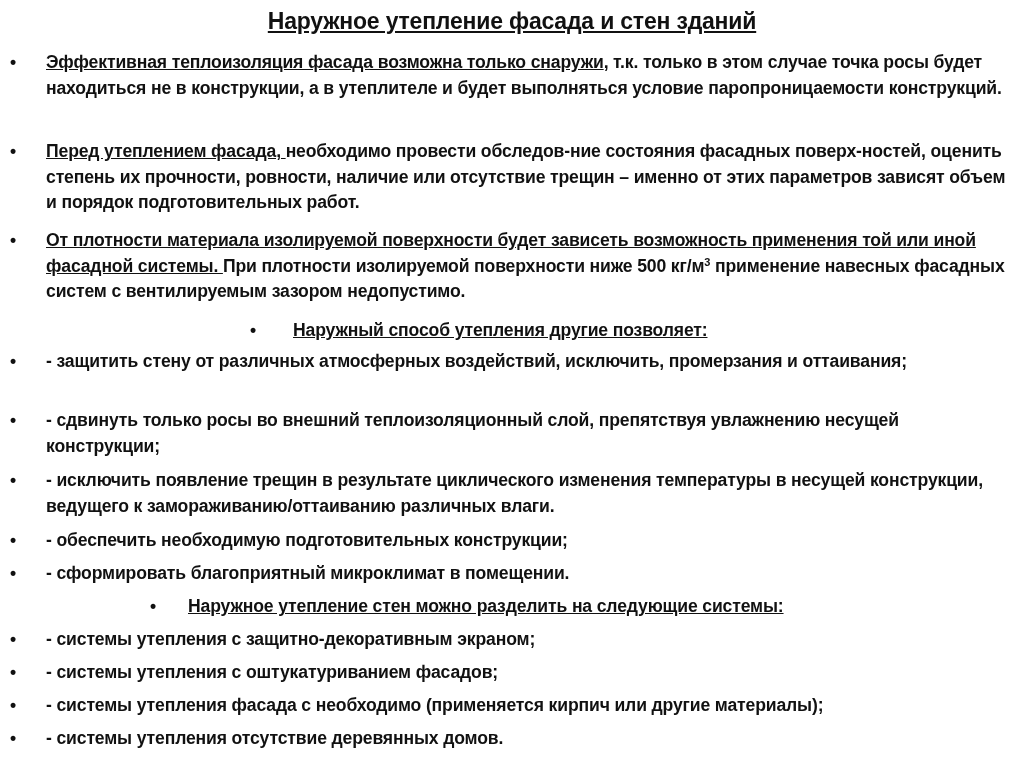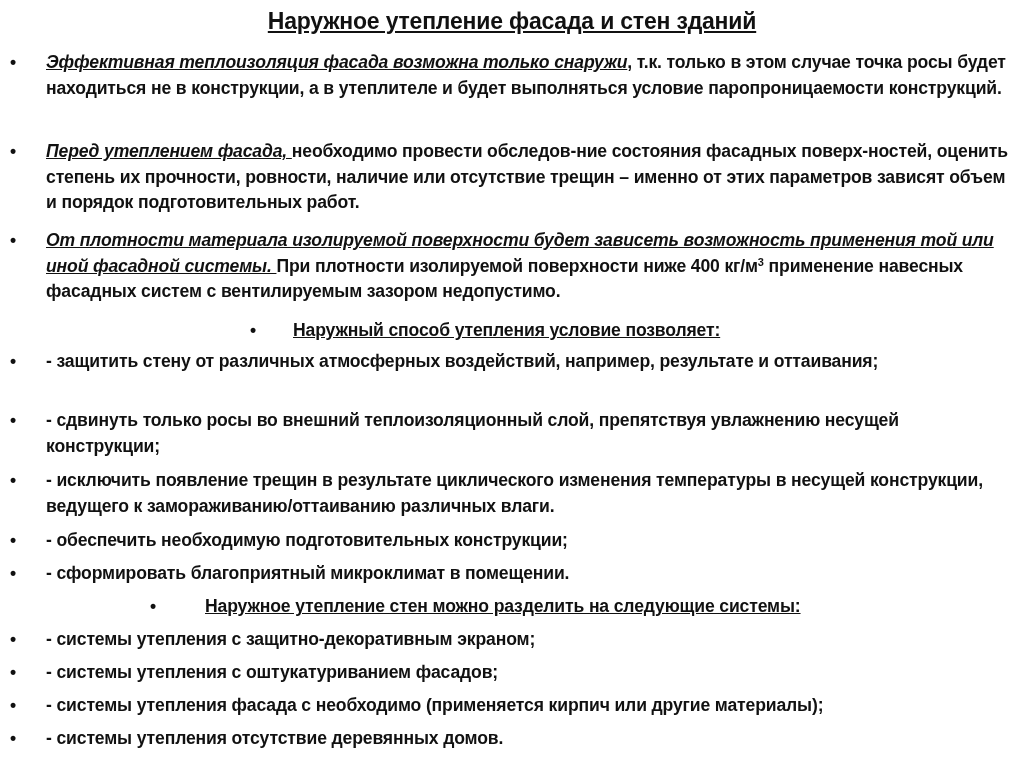--- a/index.html
+++ b/index.html
@@ -48,21 +48,20 @@
       width: 14px;
       text-align: center;
     }
     .item .text {
       position: absolute;
       left: 46px;
       right: 16px;
       top: 0;
     }
     .em {
-      font-style: italic;
       text-decoration: underline;
       text-align: right;
     }
     .center-item {
       position: absolute;
       left: 0;
       width: 1024px;
       font-size: 17.6px;
       font-weight: bold;
       line-height: 25.5px;
@@ -92,52 +91,52 @@
     <span class="text"><span class="em">Эффективная теплоизоляция фасада возможна только снаружи</span><span>, т.к. только в этом случае точка росы будет находиться не в конструкции, а в утеплителе и будет выполняться условие паропроницаемости конструкций.</span></span>
   </div>
 
   <div class="item" style="top:139px;">
     <span class="bullet">•</span>
     <span class="text"><span class="em">Перед утеплением фасада, </span><span>необходимо провести обследов-ние состояния фасадных поверх-ностей, оценить степень их прочности, ровности, наличие или отсутствие трещин – именно от этих параметров зависят объем и порядок подготовительных работ.</span></span>
   </div>
 
   <div class="item" style="top:228px;">
     <span class="bullet">•</span>
-    <span class="text"><span class="em">От плотности материала изолируемой поверхности будет зависеть возможность применения той или иной фасадной системы. </span><span>При плотности изолируемой поверхности ниже 400 кг/м</span><sup>3</sup><span> применение навесных фасадных систем с вентилируемым зазором недопустимо.</span></span>
+    <span class="text"><span class="em">От плотности материала изолируемой поверхности будет зависеть возможность применения той или иной фасадной системы. </span><span>При плотности изолируемой поверхности ниже 500 кг/м</span><sup>3</sup><span> применение навесных фасадных систем с вентилируемым зазором недопустимо.</span></span>
   </div>
 
   <div class="center-item" style="top:318px;">
     <span class="cbullet" style="left:250px;">•</span>
-    <span class="ctext" style="left:293px;">Наружный способ утепления условие позволяет:</span>
+    <span class="ctext" style="left:293px;">Наружный способ утепления другие позволяет:</span>
   </div>
 
   <div class="item" style="top:349px;">
     <span class="bullet">•</span>
-    <span class="text">- защитить стену от различных атмосферных воздействий, например, результате и оттаивания;</span>
+    <span class="text">- защитить стену от различных атмосферных воздействий, исключить, промерзания и оттаивания;</span>
   </div>
   <div class="item" style="top:408px;">
     <span class="bullet">•</span>
     <span class="text">- сдвинуть только росы во внешний теплоизоляционный слой, препятствуя увлажнению несущей конструкции;</span>
   </div>
   <div class="item" style="top:468px;">
     <span class="bullet">•</span>
     <span class="text">- исключить появление трещин в результате циклического изменения температуры в несущей конструкции, ведущего к замораживанию/оттаиванию различных влаги.</span>
   </div>
   <div class="item" style="top:528px;">
     <span class="bullet">•</span>
     <span class="text">- обеспечить необходимую подготовительных конструкции;</span>
   </div>
   <div class="item" style="top:561px;">
     <span class="bullet">•</span>
     <span class="text">- сформировать благоприятный микроклимат в помещении.</span>
   </div>
 
   <div class="center-item" style="top:594px;">
     <span class="cbullet" style="left:150px;">•</span>
-    <span class="ctext" style="left:205px;">Наружное утепление стен можно разделить на следующие системы:</span>
+    <span class="ctext" style="left:188px;">Наружное утепление стен можно разделить на следующие системы:</span>
   </div>
 
   <div class="item" style="top:627px;">
     <span class="bullet">•</span>
     <span class="text">- системы утепления с защитно-декоративным экраном;</span>
   </div>
   <div class="item" style="top:660px;">
     <span class="bullet">•</span>
     <span class="text">- системы утепления с оштукатуриванием фасадов;</span>
   </div>

